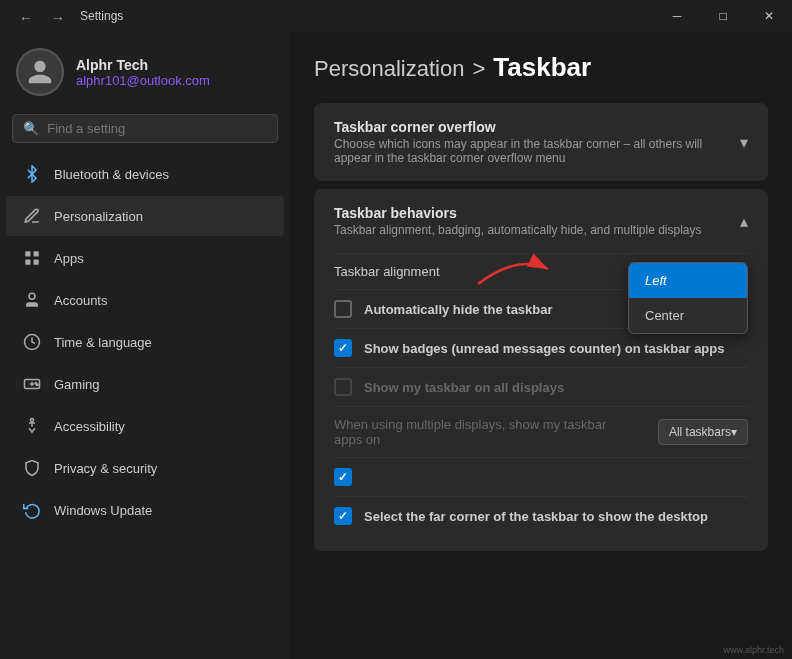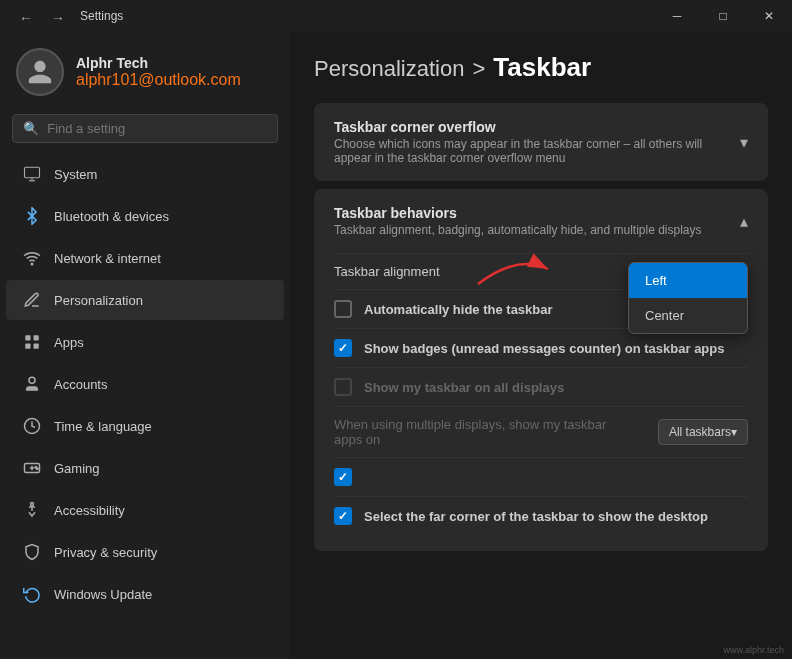--- a/index.html
+++ b/index.html
@@ -95,21 +95,21 @@
       background: #3a3a3a;
       display: flex;
       align-items: center;
       justify-content: center;
       flex-shrink: 0;
       border: 2px solid #555;
     }
     .user-avatar svg { width: 28px; height: 28px; fill: #aaa; }
     .user-info {}
     .user-name { font-size: 14px; font-weight: 600; color: #e0e0e0; }
-    .user-email { font-size: 16px; color: #f97316; }
+    .user-email { font-size: 13px; color: #8b5cf6; }
 
     
     .search-container {
       padding: 6px 12px 10px 12px;
     }
     .search-box {
       display: flex;
       align-items: center;
       background: #2d2d2d;
       border: 1px solid #444;
@@ -269,20 +269,21 @@
     }
     .dropdown-item {
       padding: 10px 16px;
       font-size: 13px;
       cursor: pointer;
       color: #ccc;
     }
     .dropdown-item.selected {
       background: #0078d4;
       color: white;
+      font-style: italic;
     }
 
     
     .all-taskbars-dropdown {
       display: flex;
       align-items: center;
       background: #3a3a3a;
       border: 1px solid #555;
       border-radius: 4px;
       padding: 5px 10px;
@@ -339,51 +340,30 @@
       </div>
     </div>
 
     <div class="search-container">
       <div class="search-box">
         <span class="search-icon">🔍</span>
         <input class="search-input" type="text" placeholder="Find a setting" style="">
       </div>
     </div>
 
-    <div class="nav-item">
-      <div class="nav-icon">
-        <svg viewBox="0 0 24 24" fill="#aaa">
-            <rect x="2" y="3" width="20" height="14" rx="2" ry="2" stroke="#aaa" stroke-width="1.5" fill="none"></rect>
-            <line x1="8" y1="21" x2="16" y2="21" stroke="#aaa" stroke-width="1.5"></line>
-            <line x1="12" y1="17" x2="12" y2="21" stroke="#aaa" stroke-width="1.5"></line>
-          </svg>
-      </div>
-      <span>System</span>
-    </div>
 
     <div class="nav-item">
       <div class="nav-icon">
         <svg viewBox="0 0 24 24" fill="none" stroke="#5db4f8" stroke-width="2">
             <polyline points="6.5 6.5 17.5 17.5 12 23 12 1 17.5 6.5 6.5 17.5"></polyline>
           </svg>
       </div>
       <span>Bluetooth &amp; devices</span>
     </div>
 
-    <div class="nav-item">
-      <div class="nav-icon">
-        <svg viewBox="0 0 24 24" fill="none" stroke="#aaa" stroke-width="2">
-            <path d="M5 12.55a11 11 0 0 1 14.08 0"></path>
-            <path d="M1.42 9a16 16 0 0 1 21.16 0"></path>
-            <path d="M8.53 16.11a6 6 0 0 1 6.95 0"></path>
-            <circle cx="12" cy="20" r="1" fill="#aaa"></circle>
-          </svg>
-      </div>
-      <span>Network &amp; internet</span>
-    </div>
 
     <div class="nav-item active">
       <div class="nav-icon">
         <svg viewBox="0 0 24 24" fill="none" stroke="#aaa" stroke-width="2">
             <path d="M12 20h9"></path>
             <path d="M16.5 3.5a2.121 2.121 0 0 1 3 3L7 19l-4 1 1-4L16.5 3.5z"></path>
           </svg>
       </div>
       <span>Personalization</span>
     </div>

